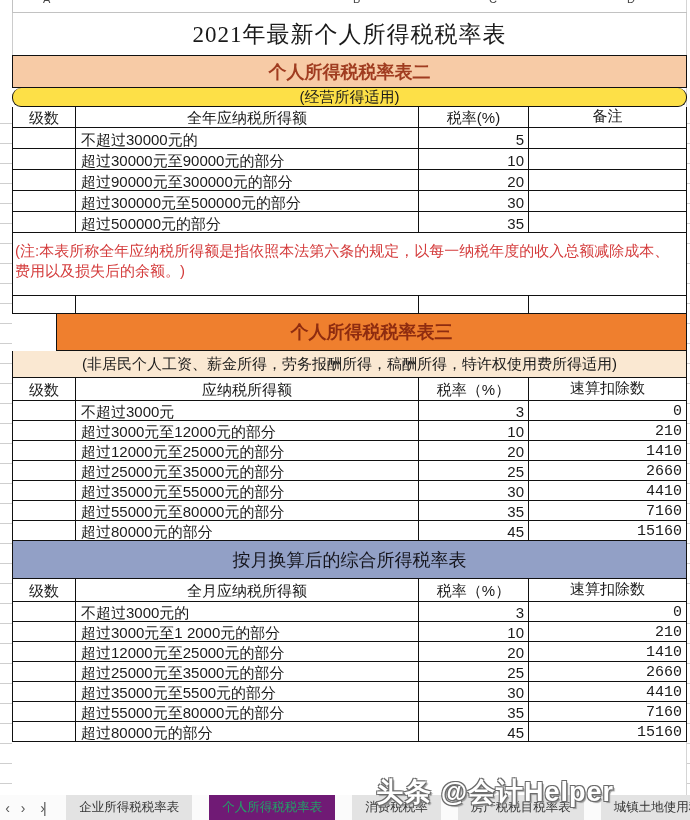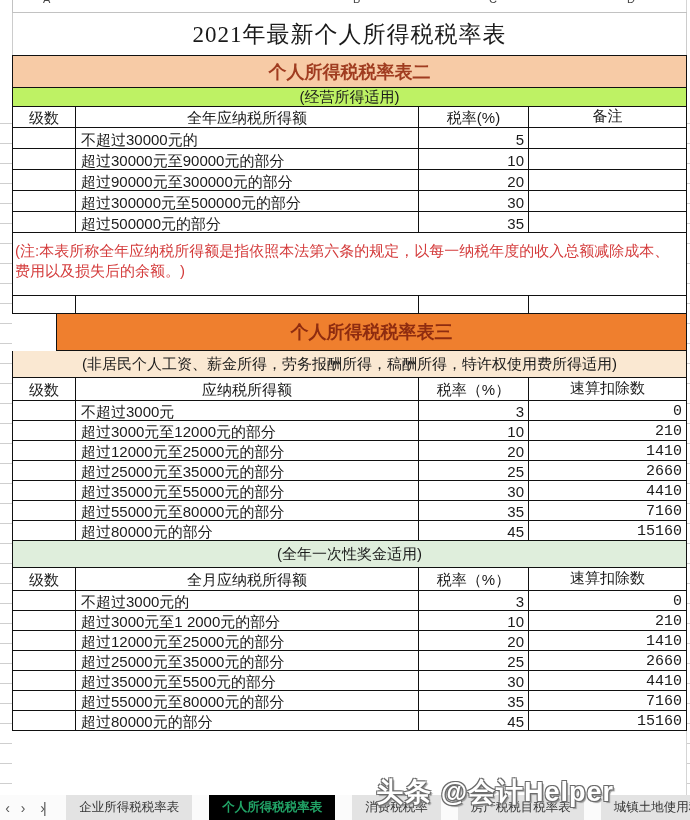--- a/index.html
+++ b/index.html
@@ -47,21 +47,21 @@
        height:62px;}
   .emptyrow{height:17px;display:flex;border:1px solid #111;}
   .emptyrow .tcell{align-items:center;}
   .bottomempty{height:50px;}
   .tabbar{position:absolute;left:0;top:795px;width:690px;height:25px;background:#fbfbfb;
        display:flex;align-items:center;font-size:12.5px;}
   .navic{color:#555;font-size:14px;width:17px;text-align:center;cursor:default;}
   .navic.last{width:26px;letter-spacing:-2px;}
   .tabs{display:flex;margin-left:12px;height:25px;align-items:stretch;white-space:nowrap;overflow:hidden;}
   .tab{display:flex;align-items:center;padding:0 13px;margin-right:17px;background:#e3e3e3;color:#333;}
-  .tab.active{background:#000000;font-weight:bold;}
+  .tab.active{background:#701a75;font-weight:normal;}
   .watermark{position:absolute;right:4px;bottom:10px;font-size:27px;font-weight:bold;
        color:#fff;letter-spacing:1px;
        text-shadow:-1px -1px 0 #6b6b6b,1px -1px 0 #6b6b6b,-1px 1px 0 #6b6b6b,1px 1px 0 #6b6b6b,2px 2px 1px #9a9a9a;}
 </style>
 </head>
 <body>
 
 <div class="sheet">
   <div class="gutter"></div>
   <div class="rline"></div>
@@ -71,21 +71,21 @@
     <div class="topstrip" id="topstrip">
         <span class="colletter" style="left: 30px;">A</span>
         <span class="colletter" style="left: 340px;">B</span>
         <span class="colletter" style="left: 476px;">C</span>
         <span class="colletter" style="left: 614px;">D</span>
       </div>
 
     <div class="titlerow">2021年最新个人所得税税率表</div>
 
     <div class="band" style="background: rgb(247, 203, 166); color: rgb(160, 60, 32);">个人所得税税率表二</div>
-    <div class="sub s1" style="background: #bef264; color: rgb(26, 26, 26);">(经营所得适用)</div>
+    <div class="sub s1" style="background: #fde047; color: rgb(26, 26, 26); border-radius: 9px;">(经营所得适用)</div>
     <div class="tbl t1">
         <div class="trow hrow">
           <div class="tcell c0">级数</div>
           <div class="tcell c1">全年应纳税所得额</div>
           <div class="tcell c2">税率(%)</div>
           <div class="tcell c3">备注</div>
         </div>
         <div class="trow">
           <div class="tcell c0"></div>
           <div class="tcell c1">不超过30000元的</div>
@@ -173,21 +173,21 @@
           <div class="tcell c3">7160</div>
         </div>
         <div class="trow">
           <div class="tcell c0"></div>
           <div class="tcell c1">超过80000元的部分</div>
           <div class="tcell c2">45</div>
           <div class="tcell c3">15160</div>
         </div>
       </div>
 
-    <div class="sub s3" style="background: rgb(223, 238, 220); color: rgb(26, 26, 26);">(全年一次性奖金适用)</div>
+    <div class="band blue" style="background: rgb(146, 160, 198); color: rgb(21, 21, 29);">按月换算后的综合所得税率表</div>
     <div class="tbl t3">
         <div class="trow hrow">
           <div class="tcell c0">级数</div>
           <div class="tcell c1">全月应纳税所得额</div>
           <div class="tcell c2">税率（%）</div>
           <div class="tcell c3">速算扣除数</div>
         </div>
         <div class="trow">
           <div class="tcell c0"></div>
           <div class="tcell c1">不超过3000元的</div>

